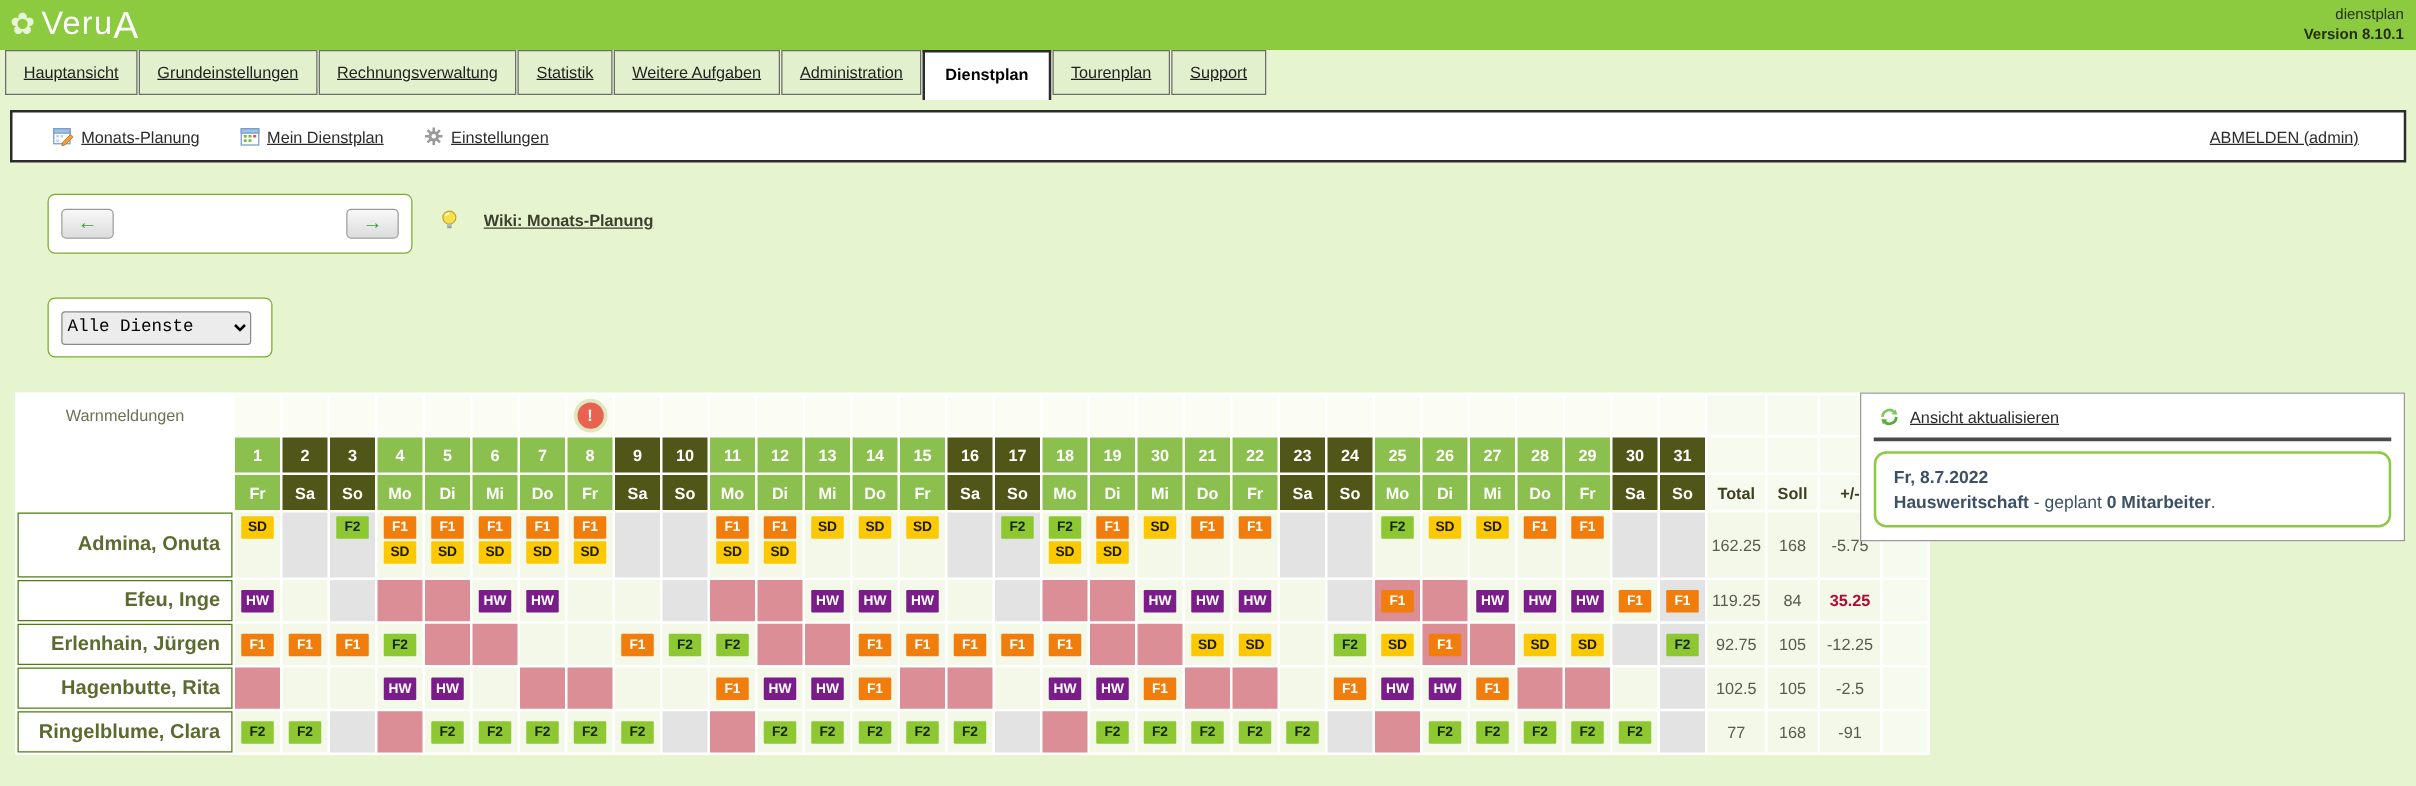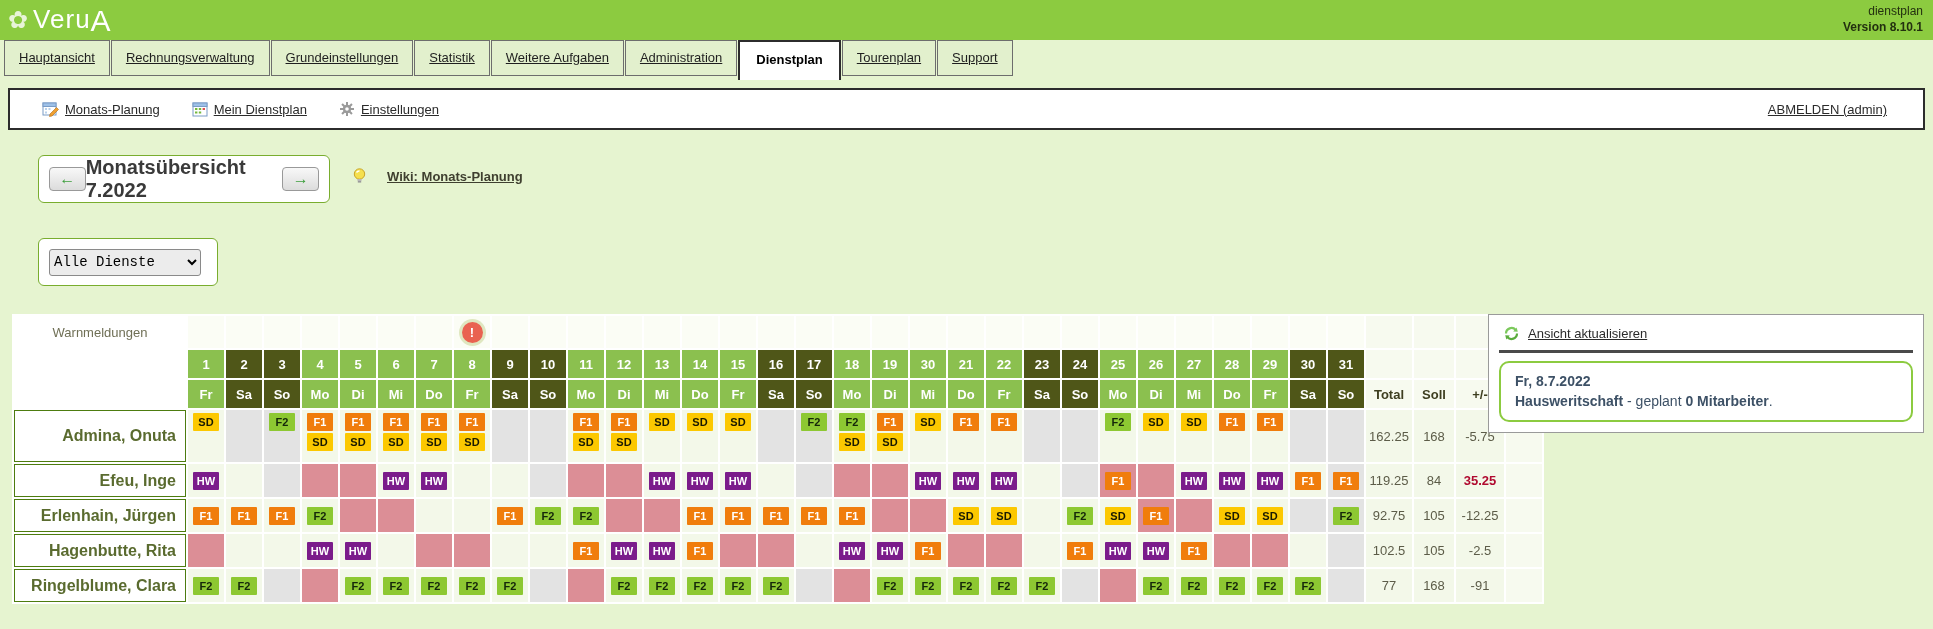--- a/index.html
+++ b/index.html
@@ -87,22 +87,22 @@
 <div class="topbar">
   <div class="logo"><span class="flourish">✿</span><span>Veru</span><span class="logoA">A</span></div>
   <div class="verinfo">
     <div>dienstplan</div>
     <div class="b">Version 8.10.1</div>
   </div>
 </div>
 
 <div class="tabs">
     <div class="tab"><a href="#">Hauptansicht</a></div>
+    <div class="tab"><a href="#">Grundeinstellungen</a></div>
     <div class="tab"><a href="#">Rechnungsverwaltung</a></div>
-    <div class="tab"><a href="#">Grundeinstellungen</a></div>
     <div class="tab"><a href="#">Statistik</a></div>
     <div class="tab"><a href="#">Weitere Aufgaben</a></div>
     <div class="tab"><a href="#">Administration</a></div>
     <div class="tab active">Dienstplan</div>
     <div class="tab"><a href="#">Tourenplan</a></div>
     <div class="tab"><a href="#">Support</a></div>
   </div>
 
 <div class="toolbar">
   <div class="tool-item">
@@ -147,21 +147,20 @@
       </span>
     <a href="#">Einstellungen</a>
   </div>
   <div class="tool-item logout">
     <a href="#">ABMELDEN (admin)</a>
   </div>
 </div>
 
 <div class="monthbox">
   <button class="navbtn">←</button>
-  <span class="monthtitle">Monatsübersicht 7.2022</span>
   <button class="navbtn">→</button>
 </div>
 <div class="wikiline">
   <span>
       <svg width="15" height="17" viewBox="0 0 15 17">
         <circle cx="7.5" cy="6" r="5.2" fill="#f5e04e" stroke="#c9a52a"></circle>
         <path d="M4.5 4.5 A3.4 3.4 0 0 1 7.5 3" fill="none" stroke="#fff" stroke-width="1.4"></path>
         <rect x="5.5" y="11" width="4" height="2" fill="#b8b8b8"></rect>
         <rect x="5.8" y="13" width="3.4" height="1.6" fill="#9a9a9a"></rect>
       </svg>

